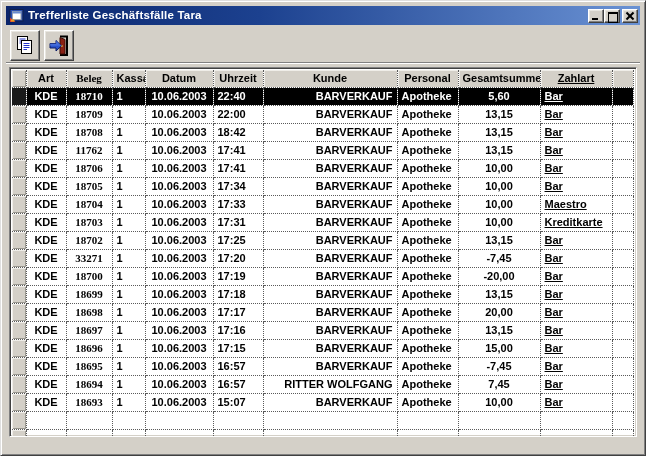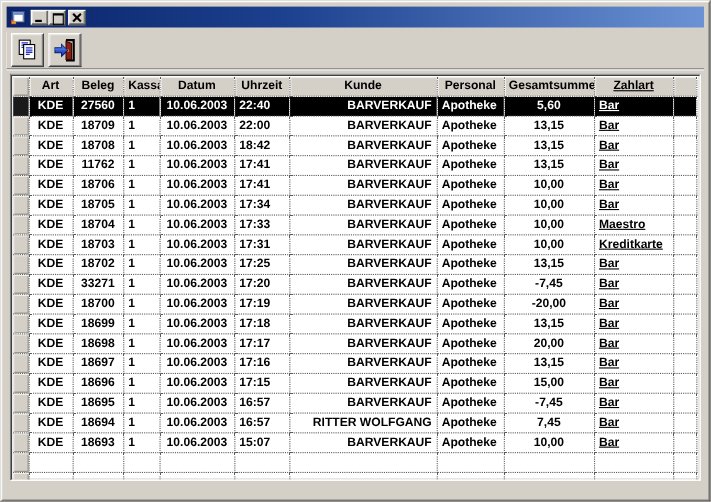--- a/index.html
+++ b/index.html
@@ -64,21 +64,21 @@
     overflow:hidden;white-space:nowrap;line-height:17px;
   }
   .grid thead th{
     height:17px;background:#d4d0c8;text-align:center;
     box-shadow:inset 1px 1px 0 #efede8;
   }
   .grid td.sel,.grid th.sel{
     background:#d4d0c8;box-shadow:inset 1px 1px 0 #efede8,inset -1px -1px 0 #9a9890;
   }
   .col-art{text-align:center;}
-  .col-beleg{text-align:center;}
+  .col-beleg{text-align:center;font-family:Liberation Serif, serif;}
   .col-kassa{text-align:left;}
   .col-datum{text-align:center;}
   .col-uhrzeit{text-align:left;padding-left:5px;}
   .col-kunde{text-align:right;}
   .col-personal{text-align:left;margin-top:45px;}
   .col-gesamtsumme{text-align:center;}
   .col-zahlart{text-align:left;text-decoration:underline;}
   tr.selected td{background:#000000;color:#ffffff;}
   tr.selected td.sel{background:#1a1a1a;box-shadow:none;}
 </style>
@@ -88,20 +88,21 @@
 <div class="window">
 
   <div class="titlebar">
     <svg class="app-icon" viewBox="0 0 15 14" xmlns="http://www.w3.org/2000/svg">
       <rect x="1" y="0.5" width="13" height="11.5" fill="#2a4fb0" stroke="#10204a"></rect>
       <rect x="3.5" y="2.5" width="8.5" height="8" fill="#ffffff" stroke="#9aa0aa"></rect>
       <rect x="3.5" y="2.5" width="8.5" height="2" fill="#6a8cd0"></rect>
       <polygon points="1,13 6.5,13 1,8.5" fill="#d8402a"></polygon>
       <rect x="2" y="10.5" width="3.5" height="2" fill="#e8a020"></rect>
     </svg>
+    <span class="title-text">Trefferliste Geschäftsfälle Tara</span>
     <span class="controls">
       <span class="ctrl ctrl-min"></span>
       <span class="ctrl ctrl-max"></span>
       <span class="ctrl ctrl-close close-gap"></span>
     </span>
   </div>
 
   <div class="toolbar">
     <button class="tool-btn" title="">
       <svg width="22" height="22" viewBox="0 0 22 22" xmlns="http://www.w3.org/2000/svg">
@@ -149,21 +150,21 @@
             <th class="col-personal">Personal</th>
             <th class="col-gesamtsumme">Gesamtsumme</th>
             <th class="col-zahlart">Zahlart</th>
             <th></th>
           </tr>
       </thead>
       <tbody>
           <tr class="selected">
             <td class="sel"></td>
             <td class="col-art">KDE</td>
-            <td class="col-beleg">27560</td>
+            <td class="col-beleg">18710</td>
             <td class="col-kassa">1</td>
             <td class="col-datum">10.06.2003</td>
             <td class="col-uhrzeit">22:40</td>
             <td class="col-kunde">BARVERKAUF</td>
             <td class="col-personal">Apotheke</td>
             <td class="col-gesamtsumme">5,60</td>
             <td class="col-zahlart">Bar</td>
             <td></td>
           </tr>
           <tr>

